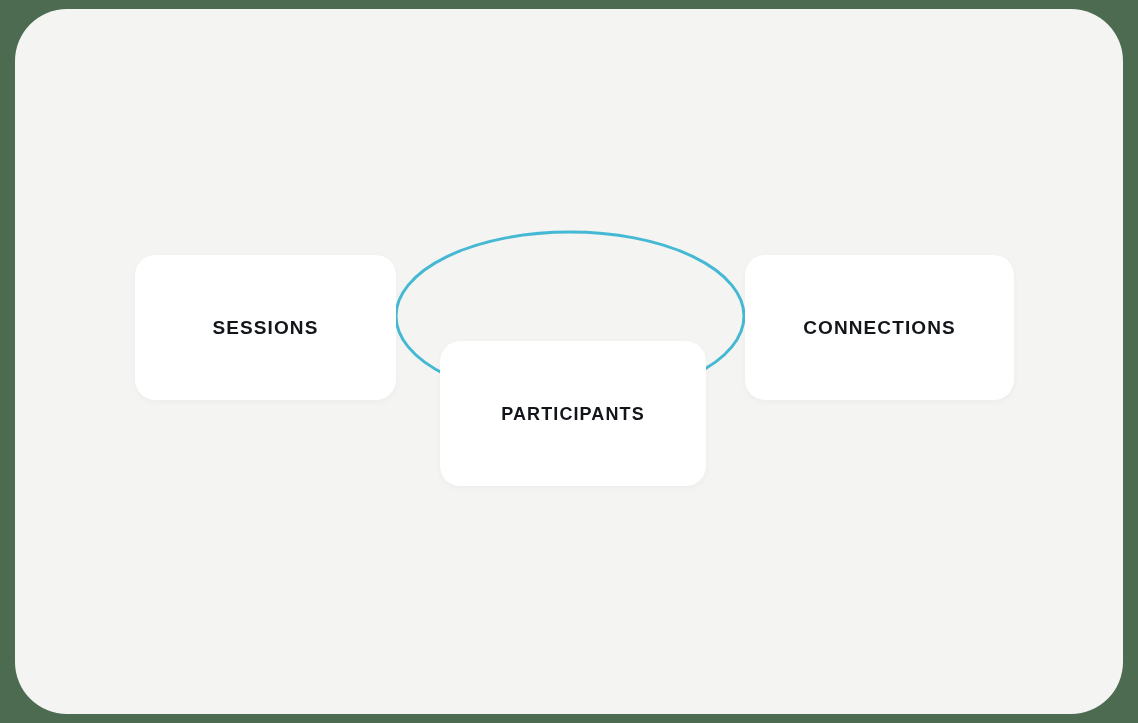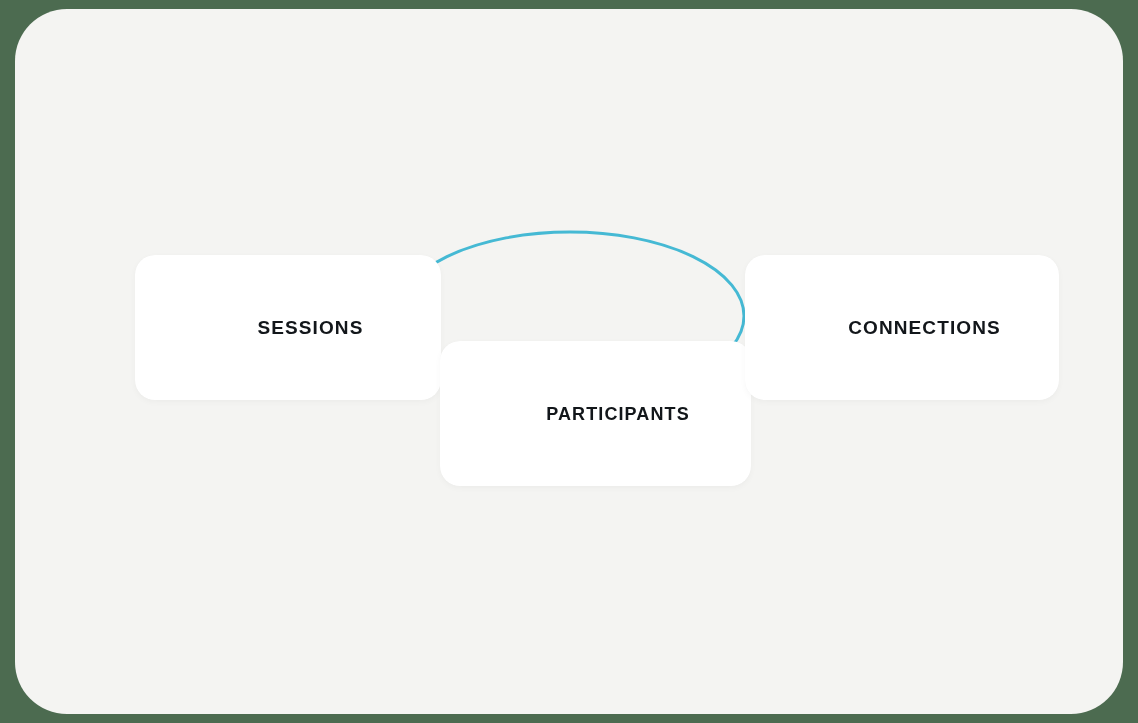--- a/index.html
+++ b/index.html
@@ -43,21 +43,20 @@
 
   
   .card {
     position: absolute;
     background: #ffffff;
     border-radius: 20px;
     display: flex;
     align-items: center;
     justify-content: center;
     box-shadow: 0 2px 6px rgba(0,0,0,0.035), 0 0 1px rgba(0,0,0,0.03);
-    padding-left: 45px;
   }
 
   .card-label {
     font-size: 19px;
     font-weight: bold;
     letter-spacing: 1.1px;
     color: #12161a;
     text-transform: uppercase;
     white-space: nowrap;
     line-height: 1;

